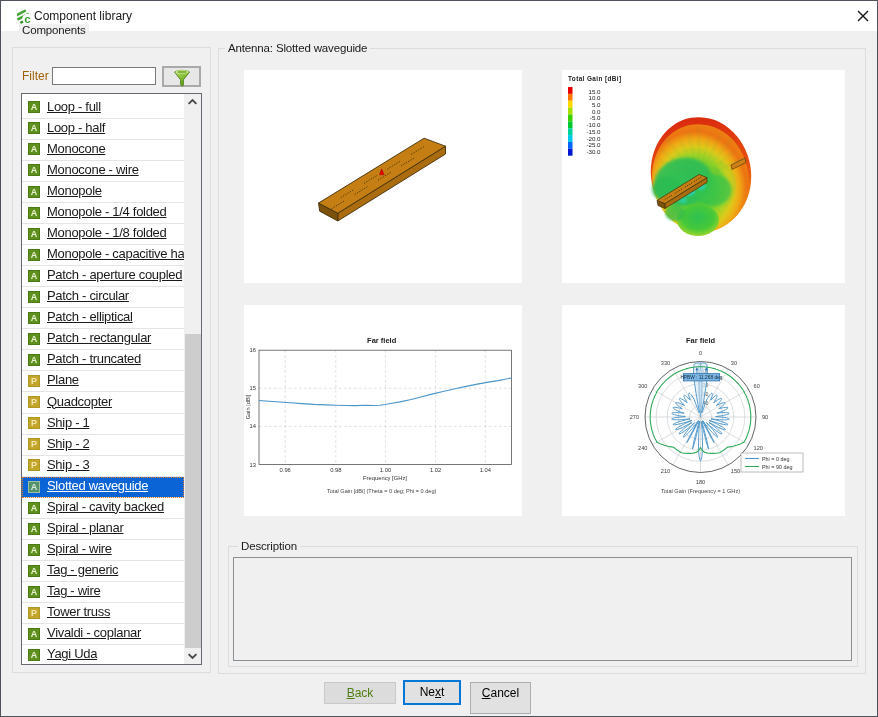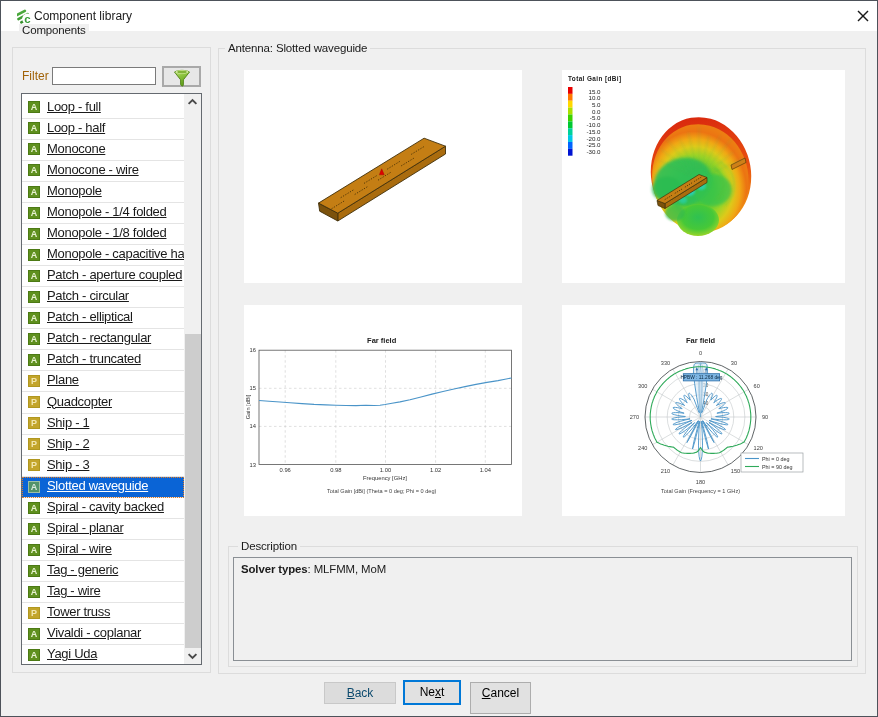--- a/index.html
+++ b/index.html
@@ -20,21 +20,21 @@
 .row.sel .lbl { color:#fff; }
 .icoA,.icoP { position:absolute; left:6px; top:3.8px; width:12px; height:12px; font-size:9px; font-weight:bold; text-align:center; line-height:11px; }
 .icoA { background:#5f901e; border:1px solid #4c7a14; color:#e9f2d2; }
 .icoP { background:#c3a52b; border:1px solid #b0971f; color:#f2e7b0; }
 #sbar { position:absolute; left:162px; top:0; width:17px; height:570px; background:#f0f0f0; }
 .sbtn { position:absolute; left:0; width:17px; height:16px; background:#f0f0f0; color:#4c4c4c; }
 #sthumb { position:absolute; left:0.5px; top:240px; width:16px; height:314px; background:#cdcdcd; }
 .img { position:absolute; background:#fff; }
 #descpanel { position:absolute; left:233px; top:557px; width:619px; height:104px; border:1px solid #8a8f94; font-size:11.4px; letter-spacing:-0.1px; color:#1a1a1a; padding:4px 7px; line-height:15px; }
 .btn { position:absolute; font-size:12px; text-align:center; }
-#backbtn { left:324px; top:682px; width:72px; height:22px; background:#dcdcdc; border:1px solid #c8c8c8; color:#0c4a6e; line-height:20px; }
+#backbtn { left:324px; top:682px; width:72px; height:22px; background:#dcdcdc; border:1px solid #c8c8c8; color:#4d7c0f; line-height:20px; }
 #nextbtn { left:403px; top:680px; width:58px; height:25px; background:#e1e1e1; border:2px solid #0078d7; color:#000; line-height:21px; }
 #cancelbtn { left:470px; top:682px; width:61px; height:32px; background:#e1e1e1; border:1px solid #adadad; color:#000; line-height:20px; }
 u { text-decoration:underline; }
 </style></head>
 <body>
 <div id="dlg">
   <div id="titlebar">
     <svg width="17" height="18" viewBox="0 0 17 18" style="position:absolute;left:16px;top:7px">
       <g transform="rotate(-28 8 9)">
         <rect x="1" y="2.2" width="11" height="2.6" rx="1.2" fill="#4aa83c"></rect>
@@ -391,20 +391,19 @@
 <line x1="183" y1="161.5" x2="197" y2="161.5" stroke="#2faa5a" stroke-width="1.1"></line>
 <text x="200" y="155.6" font-size="5.4" fill="#333">Phi = 0 deg</text>
 <text x="200" y="163.6" font-size="5.4" fill="#333">Phi = 90 deg</text>
 <text x="138.5" y="188" font-size="5.6" fill="#444" text-anchor="middle">Total Gain (Frequency = 1 GHz)</text>
 </svg>
     </div>
 
   <div class="group" style="left:228px;top:546px;width:630px;height:121px"></div>
   <div class="glabel" style="left:238px;top:540px">Description</div>
   <div id="descpanel">
-    <div><b>Solver types</b>: MLFMM, MoM</div>
     <div style="height:15px"></div>
   </div>
 
   <div class="btn" id="backbtn"><u>B</u>ack</div>
   <div class="btn" id="nextbtn">Ne<u>x</u>t</div>
   <div class="btn" id="cancelbtn"><u>C</u>ancel</div>
 </div>
 <div id="frame"></div>
 </body></html>

